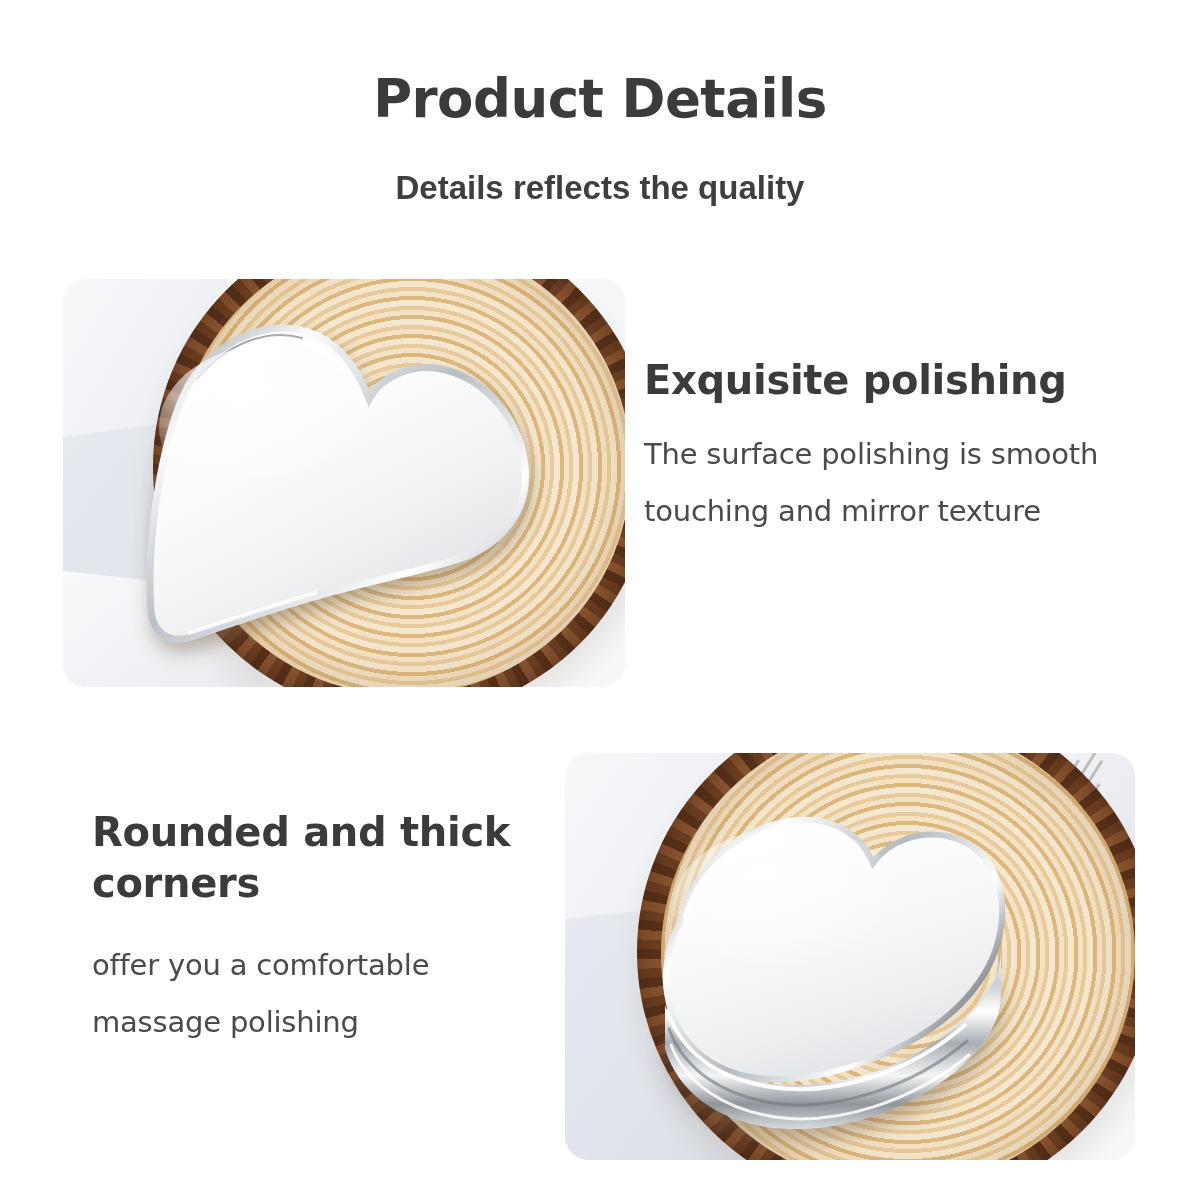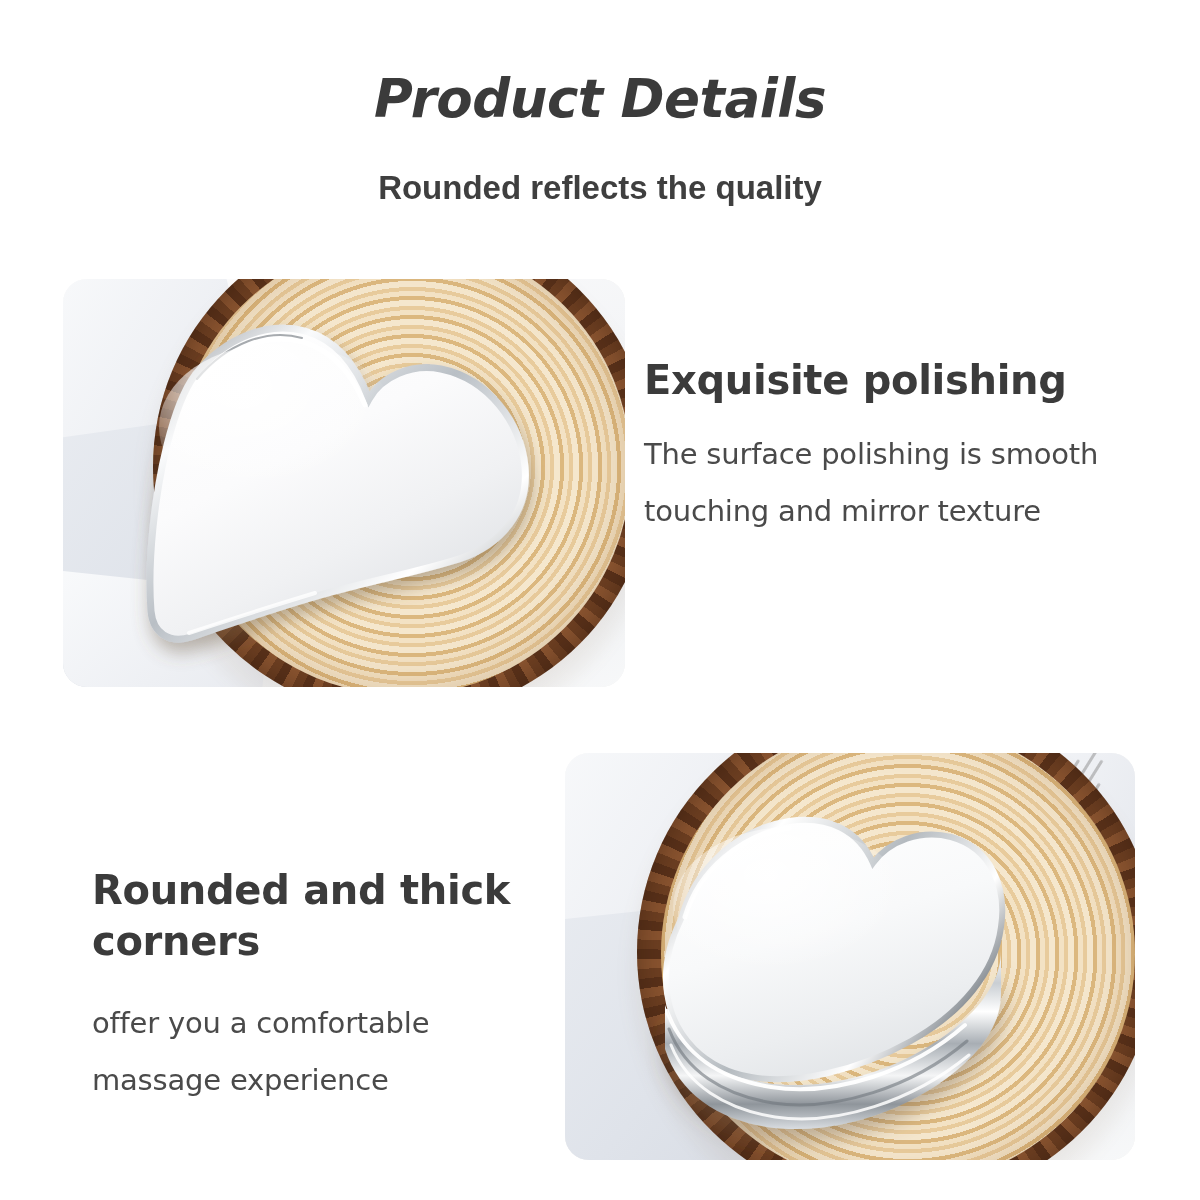--- a/index.html
+++ b/index.html
@@ -22,21 +22,20 @@
     left: 0;
     top: 72px;
     width: 1200px;
     text-align: center;
     font-family: "DejaVu Sans", "Liberation Sans", sans-serif;
     font-size: 53px;
     font-weight: 700;
     letter-spacing: -0.5px;
     color: #3b3b3b;
     line-height: 1;
-    font-style: italic;
   }
   .page-subtitle {
     position: absolute;
     left: 0;
     top: 168px;
     width: 1200px;
     text-align: center;
     font-family: "Liberation Sans", "DejaVu Sans", sans-serif;
     font-size: 33px;
     font-weight: 700;
@@ -60,21 +59,21 @@
     font-size: 29px;
     font-weight: 400;
     color: #4a4a4a;
     line-height: 1.95;
     letter-spacing: -0.2px;
   }
 
   #feature-1-text { left: 644px; top: 355px; width: 470px; }
   #feature-1-text .feature-body { margin-top: 20px; }
 
-  #feature-2-text { left: 92px; top: 865px; width: 470px; }
+  #feature-2-text { left: 92px; top: 807px; width: 470px; }
   #feature-2-text .feature-body { margin-top: 28px; }
 
   
   .photo-card {
     position: absolute;
     border-radius: 24px;
     overflow: hidden;
     background: #f2f2f0;
   }
   #photo-card-1 { left: 63px; top: 279px; width: 562px; height: 408px; }
@@ -141,21 +140,21 @@
 
   
   .tool { position: absolute; }
   .tool svg { display: block; width: 100%; height: 100%; overflow: visible; }
 </style>
 </head>
 <body>
 
 <div class="page-title">Product Details</div>
 
-<div class="page-subtitle">Rounded reflects the quality</div>
+<div class="page-subtitle">Details reflects the quality</div>
 
 <div class="photo-card" id="photo-card-1">
   <div class="scene">
 
     <div class="backdrop"></div>
 
     <div class="paper" style="left:-40px; top:-30px; width:230px; height:300px; transform:rotate(-14deg); border-radius:4px;"></div>
     <div class="paper shade" style="left:-30px; top:150px; width:200px; height:300px; transform:rotate(-8deg); border-radius:4px;"></div>
     <div class="paper" style="left:-60px; top:300px; width:260px; height:190px; transform:rotate(6deg); border-radius:4px;"></div>
 
@@ -215,21 +214,21 @@
   </div>
 </div>
 
 <div class="feature-text" id="feature-1-text">
   <div class="feature-heading">Exquisite polishing</div>
   <div class="feature-body">The surface polishing is smooth touching and mirror texture</div>
 </div>
 
 <div class="feature-text" id="feature-2-text">
   <div class="feature-heading">Rounded and thick corners</div>
-  <div class="feature-body">offer you a comfortable massage experience</div>
+  <div class="feature-body">offer you a comfortable massage polishing</div>
 </div>
 
 <div class="photo-card" id="photo-card-2">
   <div class="scene">
 
     <div class="backdrop"></div>
 
     <div class="paper" style="left:-50px; top:-40px; width:260px; height:340px; transform:rotate(-12deg); border-radius:4px;"></div>
     <div class="paper shade" style="left:-46px; top:160px; width:220px; height:300px; transform:rotate(-6deg); border-radius:4px;"></div>
     <div class="paper" style="right:-30px; top:-46px; width:210px; height:190px; transform:rotate(-20deg); border-radius:4px;"></div>

